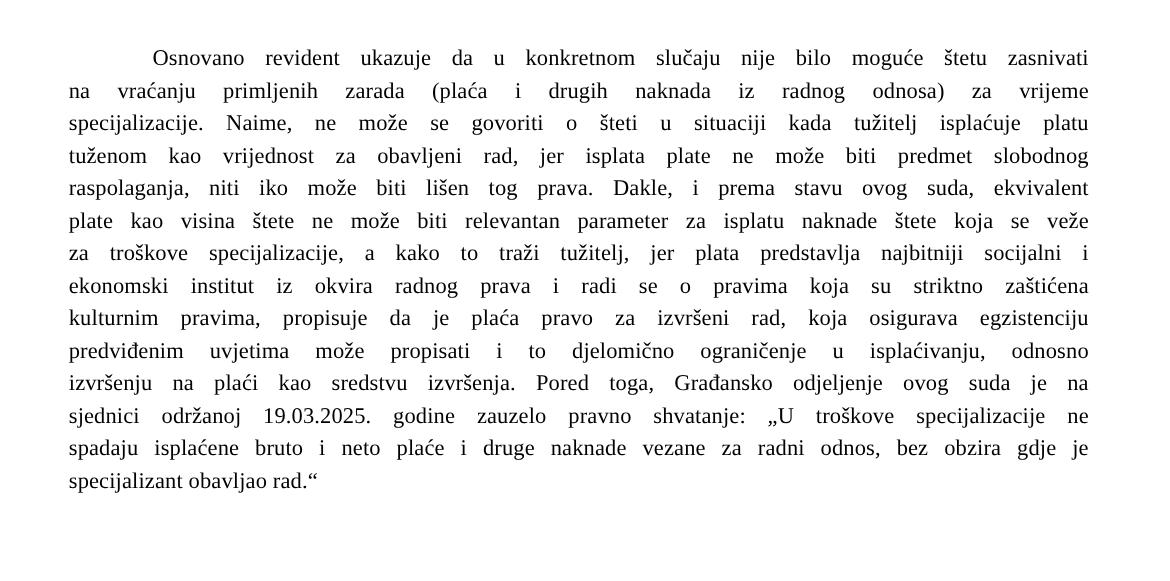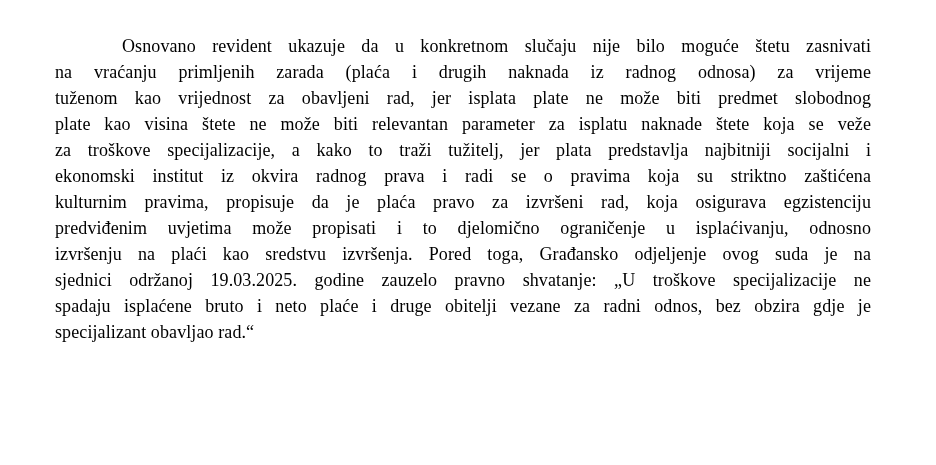--- a/index.html
+++ b/index.html
@@ -44,24 +44,26 @@
     text-align-last: left;
   }
 </style>
 </head>
 <body style="background: rgb(255, 255, 255);">
 
 <div class="page">
   <div class="para" style="color: rgb(0, 0, 0);">
       <div class="line first">Osnovano revident ukazuje da u konkretnom slučaju nije bilo moguće štetu zasnivati</div>
       <div class="line">na vraćanju primljenih zarada (plaća i drugih naknada iz radnog odnosa) za vrijeme</div>
+      <div class="line">specijalizacije. Naime, ne može se govoriti o šteti u situaciji kada tužitelj isplaćuje platu</div>
       <div class="line">tuženom kao vrijednost za obavljeni rad, jer isplata plate ne može biti predmet slobodnog</div>
+      <div class="line">raspolaganja, niti iko može biti lišen tog prava. Dakle, i prema stavu ovog suda, ekvivalent</div>
       <div class="line">plate kao visina štete ne može biti relevantan parameter za isplatu naknade štete koja se veže</div>
       <div class="line">za troškove specijalizacije, a kako to traži tužitelj, jer plata predstavlja najbitniji socijalni i</div>
       <div class="line">ekonomski institut iz okvira radnog prava i radi se o pravima koja su striktno zaštićena</div>
       <div class="line">kulturnim pravima, propisuje da je plaća pravo za izvršeni rad, koja osigurava egzistenciju</div>
       <div class="line">predviđenim uvjetima može propisati i to djelomično ograničenje u isplaćivanju, odnosno</div>
       <div class="line">izvršenju na plaći kao sredstvu izvršenja. Pored toga, Građansko odjeljenje ovog suda je na</div>
       <div class="line">sjednici održanoj 19.03.2025. godine zauzelo pravno shvatanje: „U troškove specijalizacije ne</div>
-      <div class="line">spadaju isplaćene bruto i neto plaće i druge obitelji vezane za radni odnos, bez obzira gdje je</div>
+      <div class="line">spadaju isplaćene bruto i neto plaće i druge naknade vezane za radni odnos, bez obzira gdje je</div>
       <div class="line last">specijalizant obavljao rad.“</div>
     </div>
 </div>
 
 </body></html>

